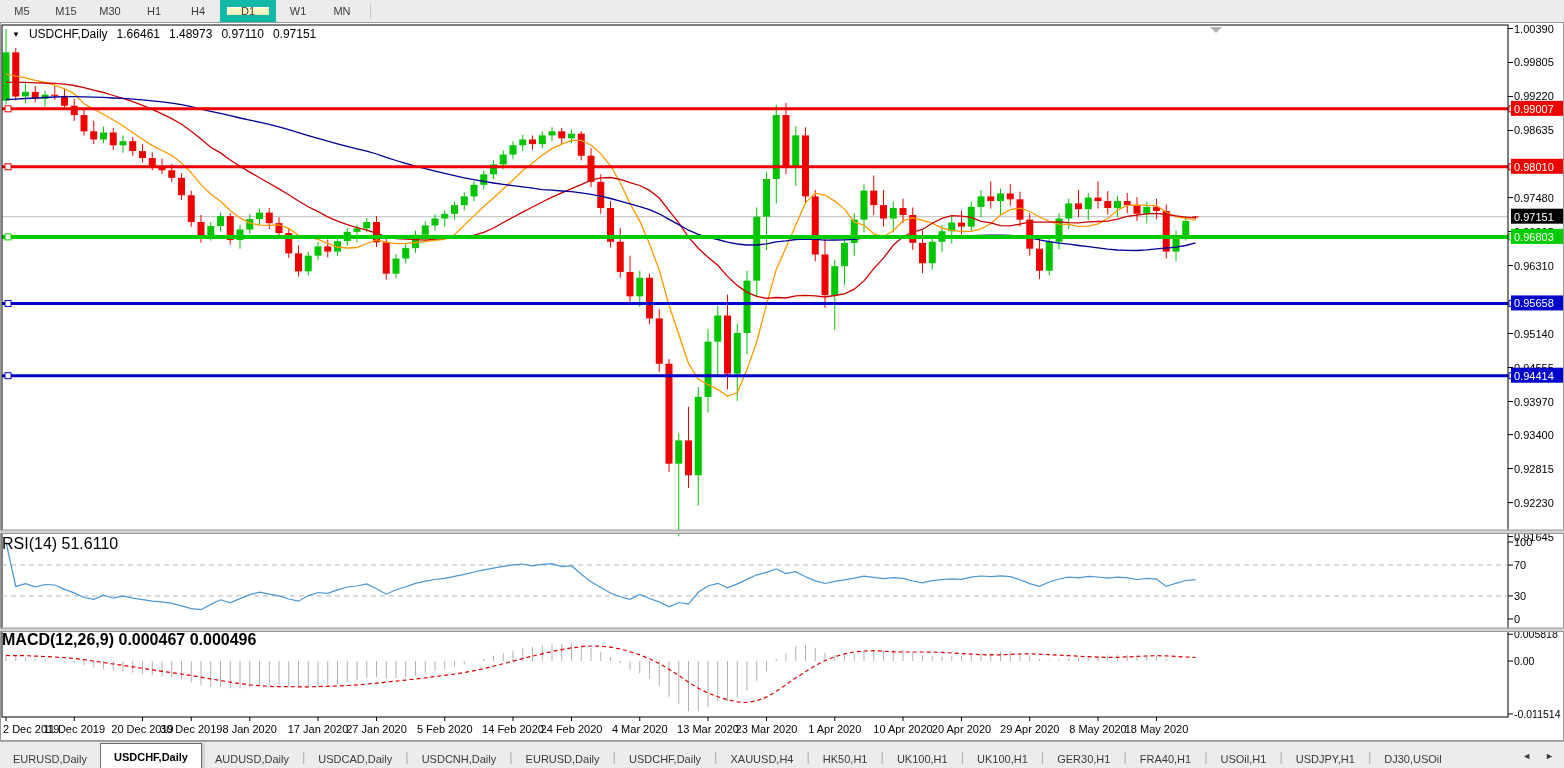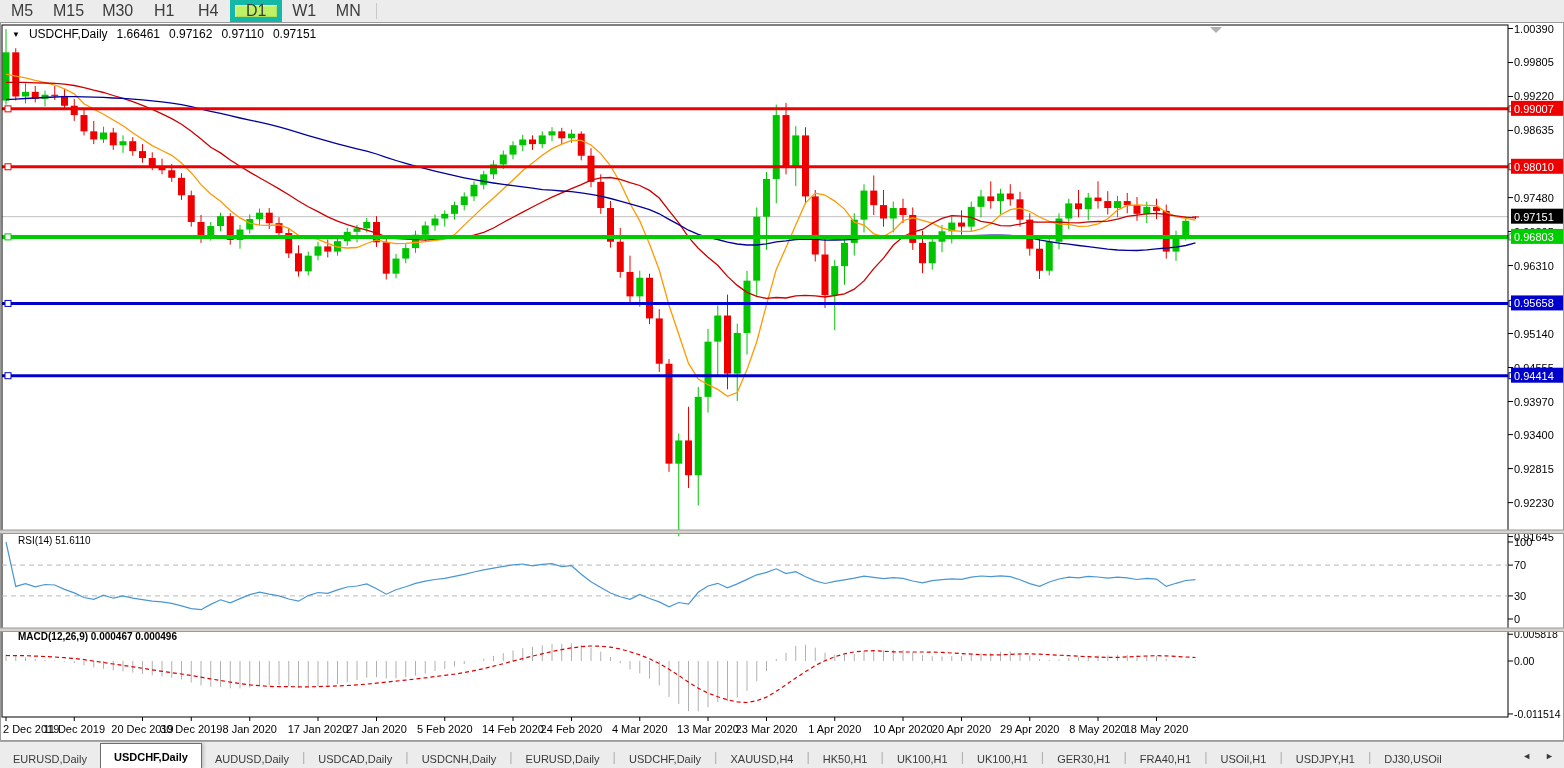--- a/index.html
+++ b/index.html
@@ -8,40 +8,40 @@
     background:#ececec;font-family:"Liberation Sans",sans-serif;
     -webkit-font-smoothing:antialiased;
   }
   
   .toolbar{
     position:absolute;top:0;left:0;width:1564px;height:22px;
     background:#ececec;display:flex;align-items:stretch;
     border-bottom:1px solid #dcdcdc;
   }
   .tf-btn{
-    min-width:26px;padding:0 8px;font-size:16px;color:#3c3c3c;
+    min-width:26px;padding:0 8px;font-size:11px;color:#3c3c3c;
     display:flex;align-items:center;justify-content:center;
     border:1px solid transparent;background:transparent;cursor:default;
   }
   .tf-btn.active{
-    background:#bef264;border:5px solid #14b8a6;
+    background:#fef9c3;border:7px solid #14b8a6;
     box-shadow:inset 1px 1px 1px rgba(255,255,255,.9), inset -1px -1px 1px rgba(0,0,0,.08);
   }
   .tf-sep{width:1px;background:#c9c9c9;margin:3px 6px;}
   
   .chart-window{
     position:absolute;top:22px;left:0;width:1564px;height:719px;background:#fff;
   }
   .chart-window svg{position:absolute;top:0;left:0;}
   .chart-title{
     position:absolute;top:5px;left:12px;font-size:12px;color:#000;
     display:flex;gap:9px;align-items:center;white-space:nowrap;
   }
   .chart-title .arr{font-size:8px;position:relative;top:0px;}
-  .pane-label{position:absolute;left:18px;font-size:10px;color:#000;white-space:nowrap;}
+  .pane-label{position:absolute;left:2px;font-size:16px;color:#000;white-space:nowrap;}
   .rsi-label{top:513px;}
   .macd-label{top:609px;font-weight:bold;}
   
   .tabbar{
     position:absolute;top:741px;left:0;width:1564px;height:27px;
     background:#ececec;border-top:1px solid #a8a8a8;
     display:flex;align-items:flex-end;overflow:hidden;
   }
   .tab{
     height:21px;display:flex;align-items:center;padding:0 13px;
@@ -582,21 +582,21 @@
         <text x="1098" y="733" text-anchor="middle">8 May 2020</text>
         <line x1="1156.5" y1="717" x2="1156.5" y2="721" stroke="#000"></line>
         <text x="1156.5" y="733" text-anchor="middle">18 May 2020</text>
       </g>
     </svg>
 
   <div class="chart-title">
     <span class="arr">▼</span>
     <span>USDCHF,Daily</span>
     <span>1.66461</span>
-    <span>0.97162</span>
+    <span>1.48973</span>
     <span>0.97110</span>
     <span>0.97151</span>
   </div>
 
   <div class="pane-label rsi-label">RSI(14) 51.6110</div>
   <div class="pane-label macd-label">MACD(12,26,9) 0.000467 0.000496</div>
 </div>
 
 <div class="tabbar" id="tabbar">
     <div class="tab">EURUSD,Daily</div>

